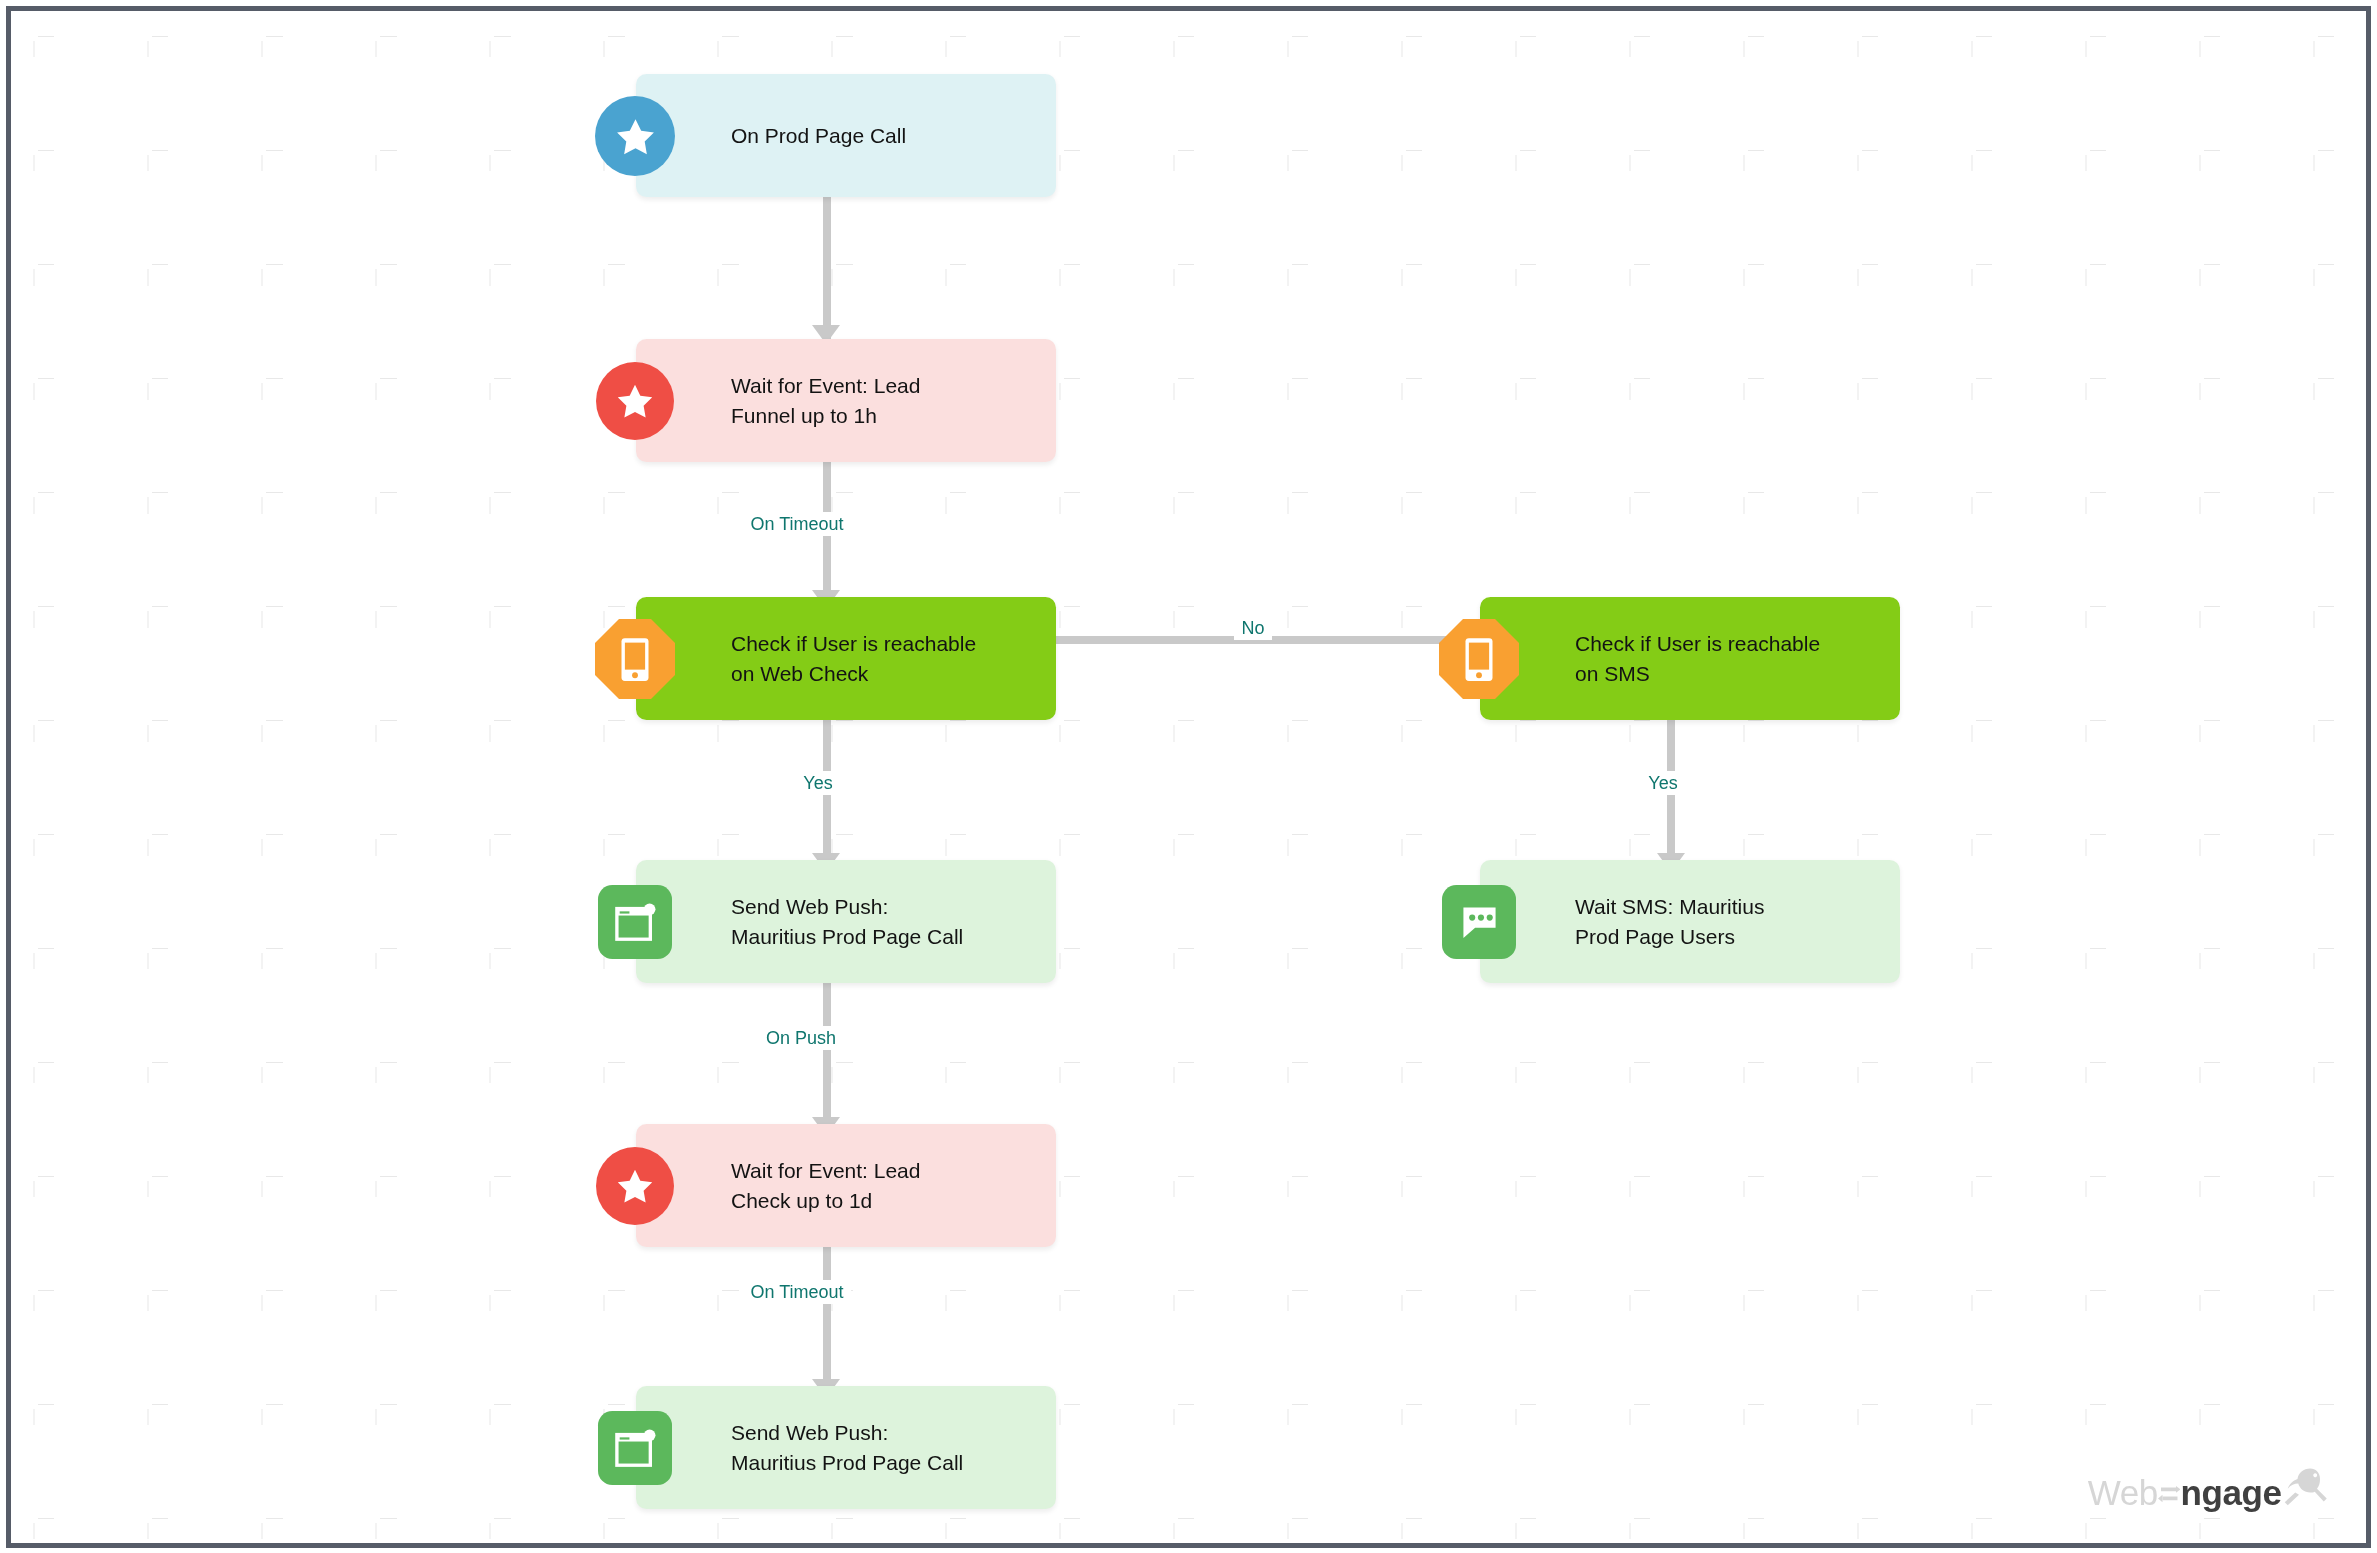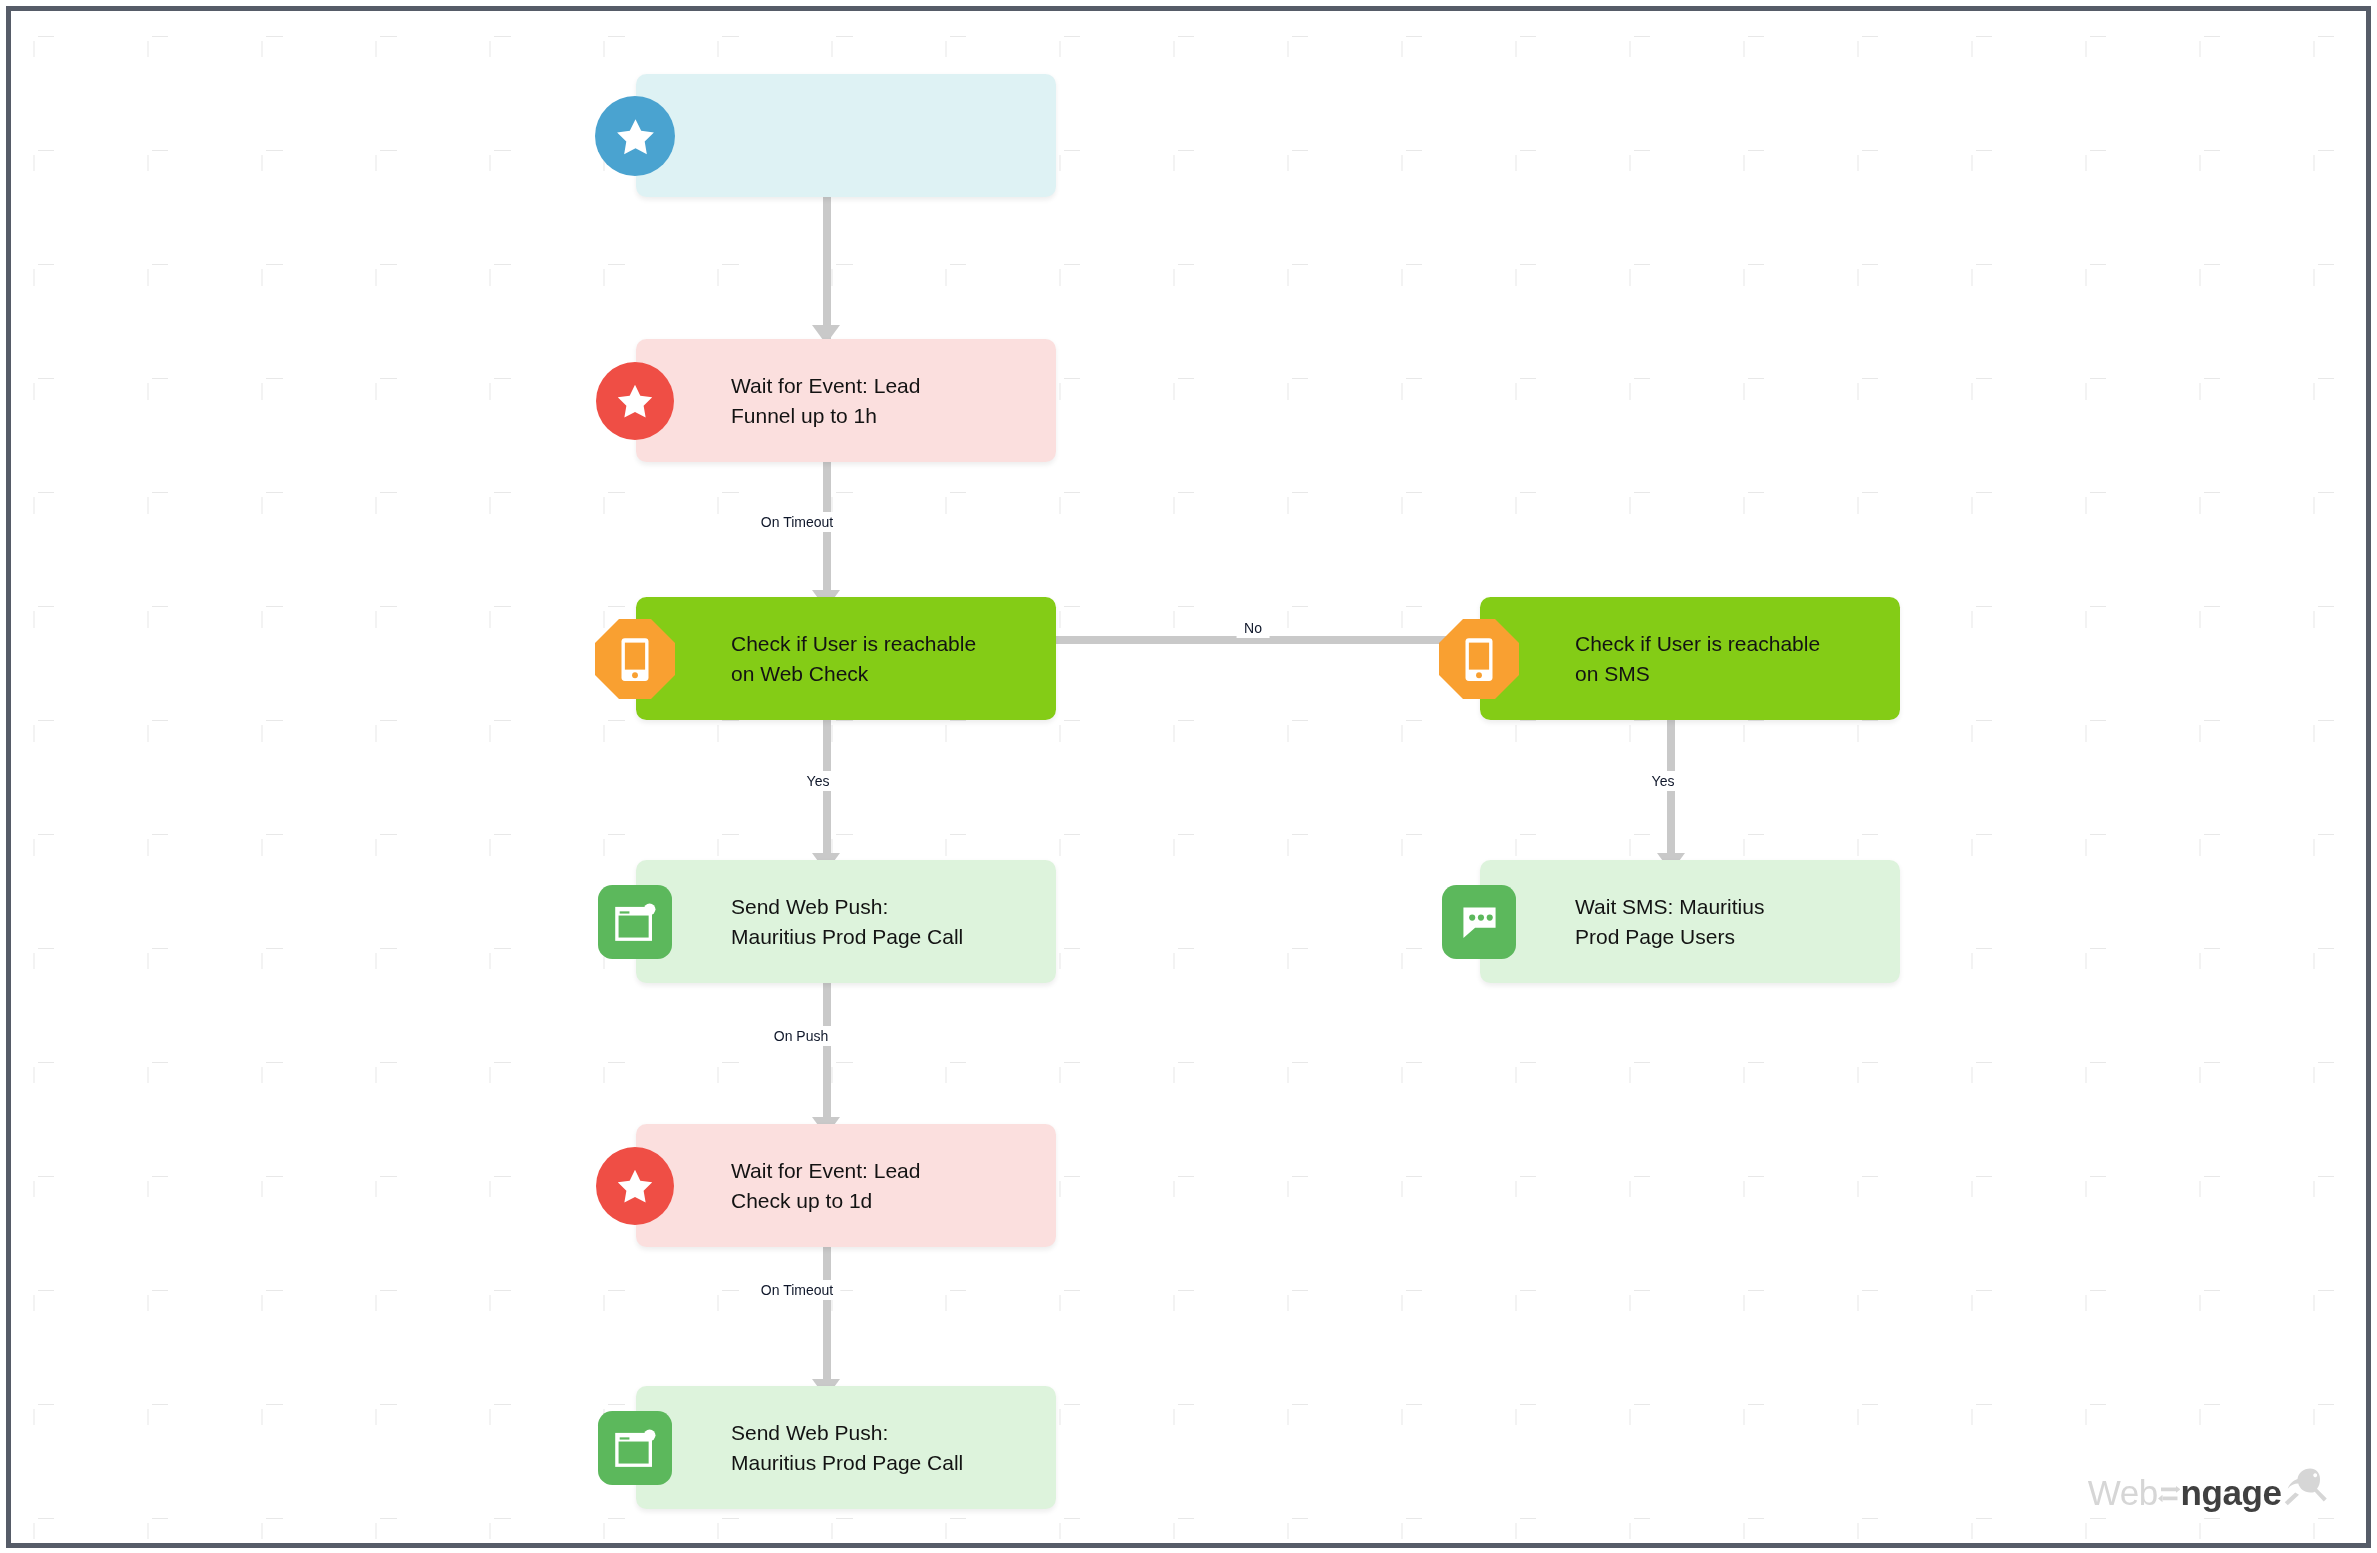--- a/index.html
+++ b/index.html
@@ -87,22 +87,22 @@
     position: absolute;
     width: 0;
     height: 0;
     border-top: 14.3px solid transparent;
     border-bottom: 14.3px solid transparent;
     border-left: 19.5px solid #c9c9c9;
   }
 
   .edge-label {
     position: absolute;
-    font-size: 14px;
-    color: #0f172a;
+    font-size: 18px;
+    color: #0f766e;
     background: #ffffff;
     padding: 3px 7.5px;
     white-space: nowrap;
     line-height: 1;
   }
 
   
   .node {
     position: absolute;
     width: 420px;
@@ -222,20 +222,23 @@
       <div class="edge-label" style="left:786px; top:1269px; transform:translateX(-50%);">On Timeout</div>
 
       <div class="node n-trigger" style="left:625px; top:63px;">
         <div class="node-icon">
           <div class="ic-circle-blue">
             <svg width="47" height="47" viewBox="0 0 24 24" aria-hidden="true">
               <polygon fill="#ffffff" points="12,3.2 14.9,9.1 21.4,10.0 16.7,14.6 17.8,21.0 12,18.0 6.2,21.0 7.3,14.6 2.6,10.0 9.1,9.1"></polygon>
             </svg>
           </div>
         </div>
+        <div class="label">
+          <span>On Prod Page Call</span>
+        </div>
       </div>
 
       <div class="node n-wait" style="left:625px; top:328px;">
         <div class="node-icon">
           <div class="ic-circle-red">
             <svg width="44" height="44" viewBox="0 0 24 24" aria-hidden="true">
               <polygon fill="#ffffff" points="12,3.2 14.9,9.1 21.4,10.0 16.7,14.6 17.8,21.0 12,18.0 6.2,21.0 7.3,14.6 2.6,10.0 9.1,9.1"></polygon>
             </svg>
           </div>
         </div>

